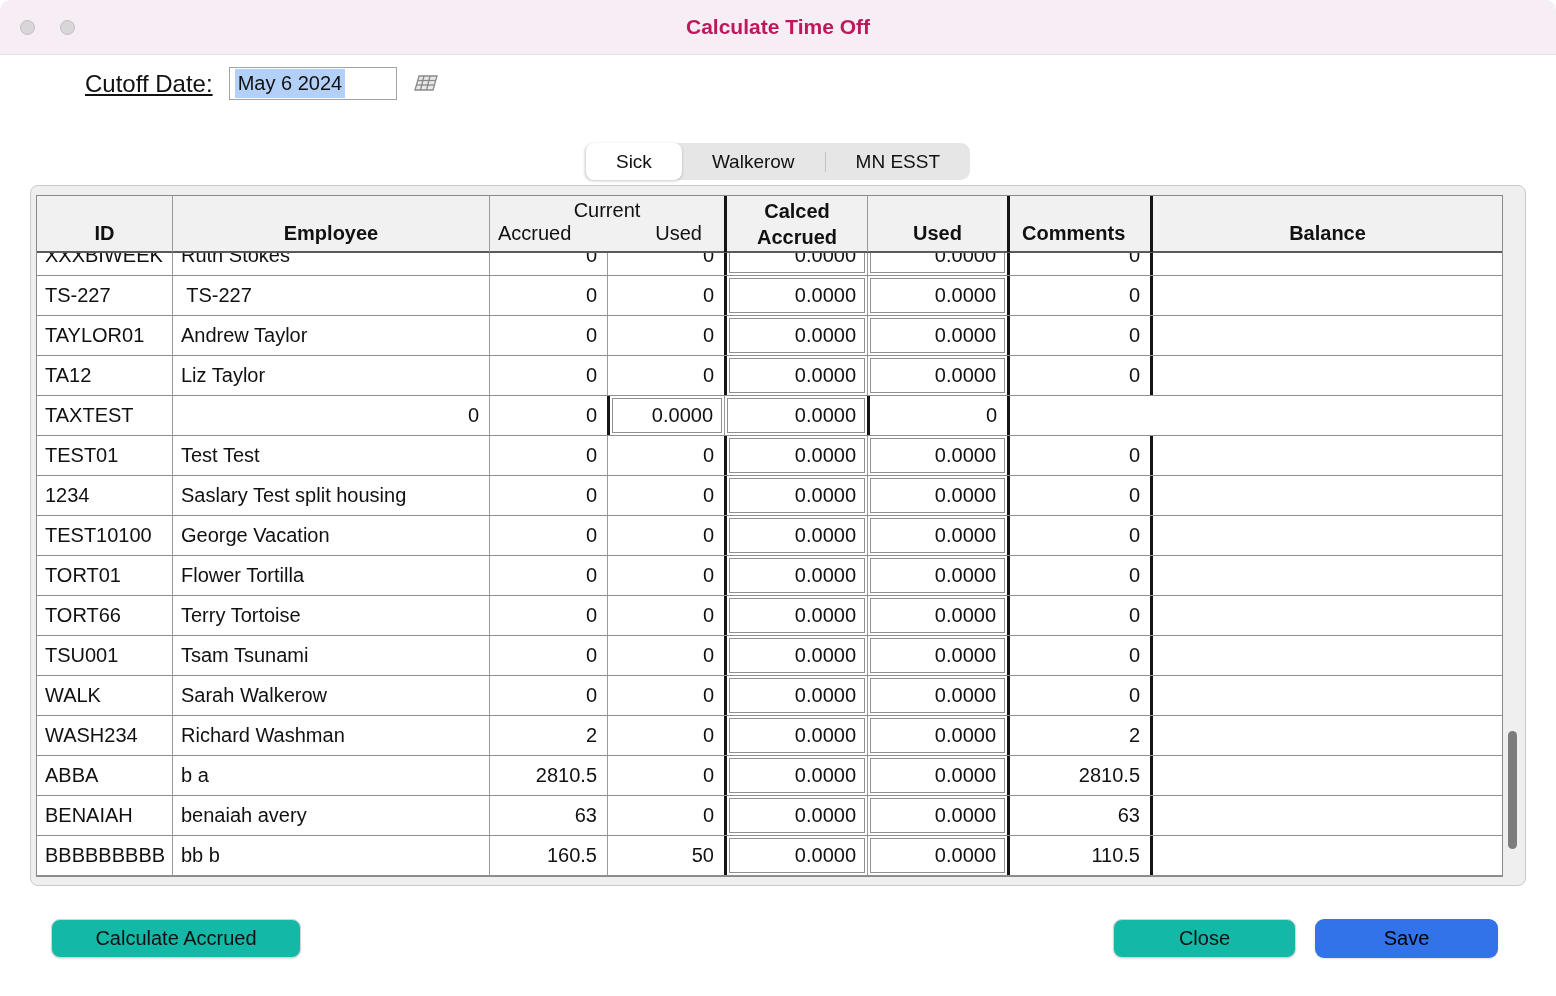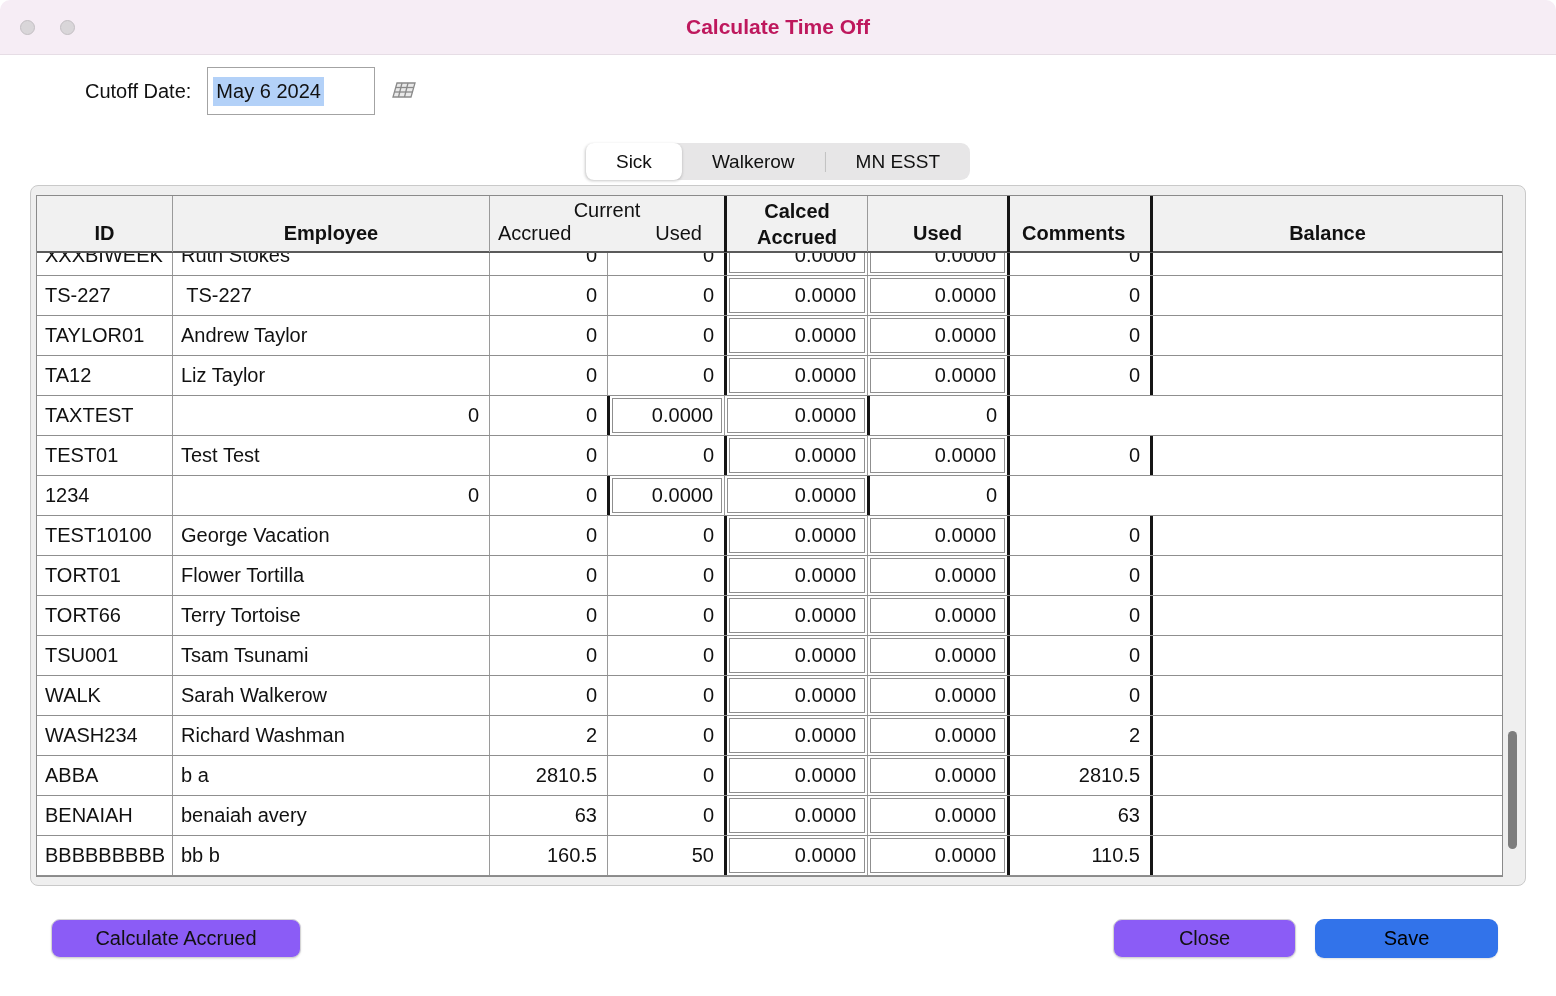--- a/index.html
+++ b/index.html
@@ -12,22 +12,22 @@
   }
   
   .titlebar{position:absolute;left:0;top:0;width:100%;height:55px;
     background:var(--titlebar);display:flex;align-items:center;justify-content:center;
     border-bottom:1px solid #e6dde5;box-sizing:border-box;}
   .title{font-size:21px;font-weight:700;color:#be185d;}
   .traffic{position:absolute;left:20px;top:20px;display:flex;gap:25px;}
   .tl{width:15px;height:15px;border-radius:50%;background:#d9d6d9;border:1px solid #c3bfc3;box-sizing:border-box;}
   
   .cutoff-row{position:absolute;left:85px;top:67px;display:flex;align-items:center;gap:16px;}
-  .cutoff-label{font-size:20px;}
-  .date-input{width:168px;height:48px;border:1px solid #a3a3a3;background:#fff;box-sizing:border-box;
+  .cutoff-label{font-size:24px;text-decoration:underline;}
+  .date-input{width:168px;height:33px;border:1px solid #a3a3a3;background:#fff;box-sizing:border-box;
     display:flex;align-items:center;padding-left:5px;font-size:20px;}
   .date-input .sel{background:var(--selection);padding:3px 3px;}
   .cal-icon{width:26px;height:22px;display:flex;align-items:center;justify-content:center;}
   
   .tabs{position:absolute;top:143px;left:50%;transform:translateX(-50%);
     height:37px;background:#e7e6e7;border-radius:9px;display:flex;align-items:center;justify-content:space-between;}
   .tab{height:37px;display:flex;align-items:center;padding:0 30px;font-size:19px;cursor:default;box-sizing:border-box;}
   .tab.active{background:#ffffff;border-radius:8px;box-shadow:0 1px 3px rgba(0,0,0,.22);}
   .tab-divider{width:1px;height:20px;background:#c2c2c2;}
   
@@ -51,21 +51,21 @@
   .row{height:40px;border-bottom:1px solid #8f8f8f;background:#fff;box-sizing:border-box;}
   .row.partial{margin-top:-17px;}
   .cell{display:flex;align-items:center;padding:0 8px;font-size:20px;box-sizing:border-box;overflow:hidden;white-space:pre;}
   .cell.num{justify-content:flex-end;padding-right:10px;}
   .cell.boxwrap{padding:2px 2px;}
   .cellbox{flex:1;height:100%;border:1px solid #8f8f8f;background:#fff;box-sizing:border-box;
     display:flex;align-items:center;justify-content:flex-end;padding-right:8px;font-size:20px;}
   
   .vthumb{position:absolute;left:1477px;top:545px;width:9px;height:118px;background:#7d7d7d;border-radius:5px;}
   
-  .btn{position:absolute;top:919px;height:39px;border-radius:9px;background:#8b5cf6;border:1px solid #d4d4d4;
+  .btn{position:absolute;top:919px;height:39px;border-radius:9px;background:#14b8a6;border:1px solid #d4d4d4;
     box-shadow:0 1px 2px rgba(0,0,0,.12);font-size:20px;display:flex;align-items:center;justify-content:center;box-sizing:border-box;}
   .btn-calc{left:51px;width:250px;}
   .btn-close{left:1113px;width:183px;}
   .btn-save{left:1315px;width:183px;background:var(--accent);border:none;color:#000000;}
 </style>
 </head>
 <body style="--accent: #3273ea; --selection: #b3d1f8; --titlebar: #f6edf5;">
 
 <div class="titlebar">
   <div class="traffic">
@@ -198,20 +198,21 @@
       <div class="cellbox">0.0000</div>
     </div>
     <div class="cell boxwrap bl">
       <div class="cellbox">0.0000</div>
     </div>
     <div class="cell num blk">0</div>
     <div class="cell blk"></div>
   </div>
         <div class="row grid-row">
     <div class="cell">1234</div>
+    <div class="cell bl">Saslary Test split housing</div>
     <div class="cell num bl">0</div>
     <div class="cell num bl">0</div>
     <div class="cell boxwrap blk">
       <div class="cellbox">0.0000</div>
     </div>
     <div class="cell boxwrap bl">
       <div class="cellbox">0.0000</div>
     </div>
     <div class="cell num blk">0</div>
     <div class="cell blk"></div>

